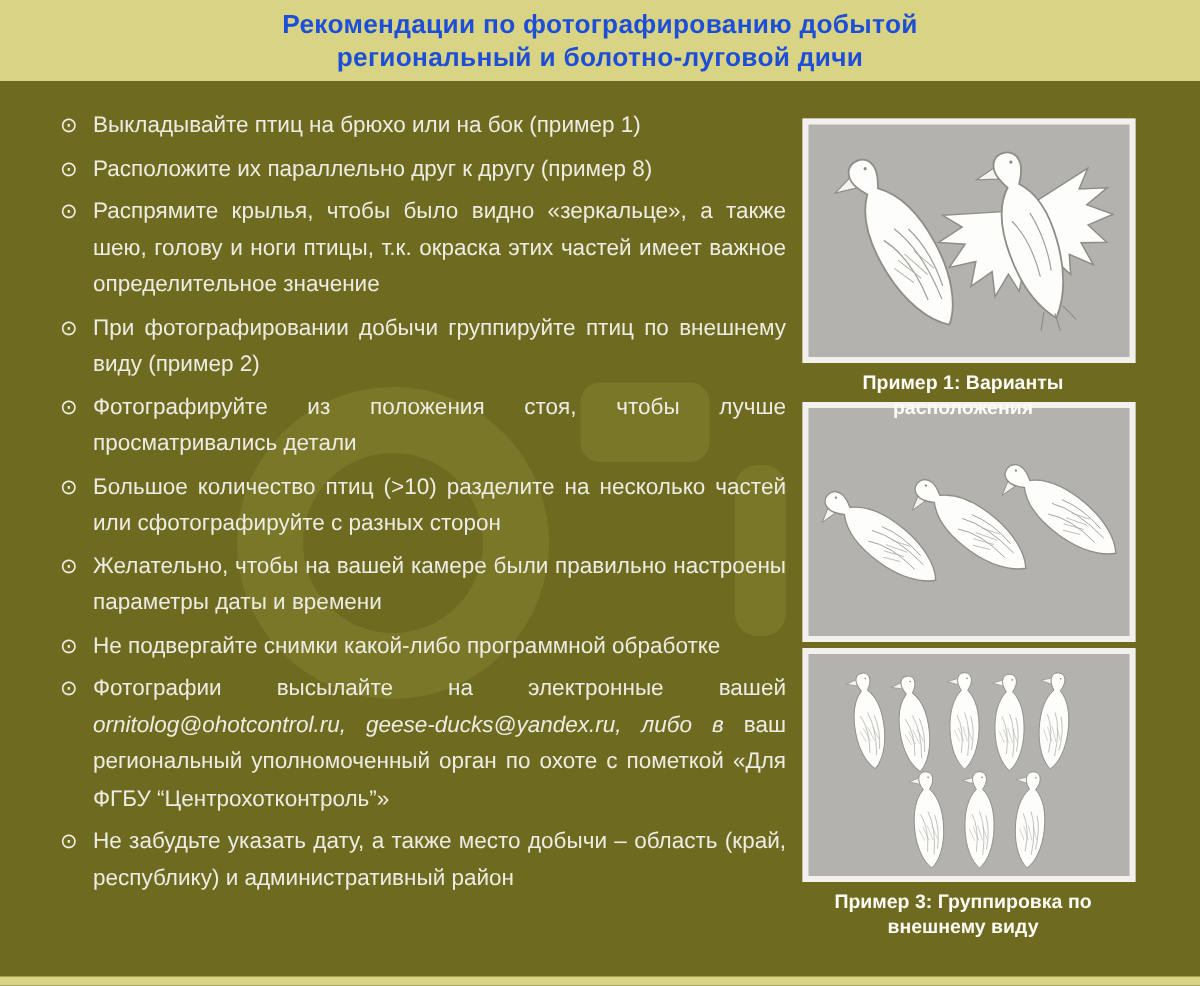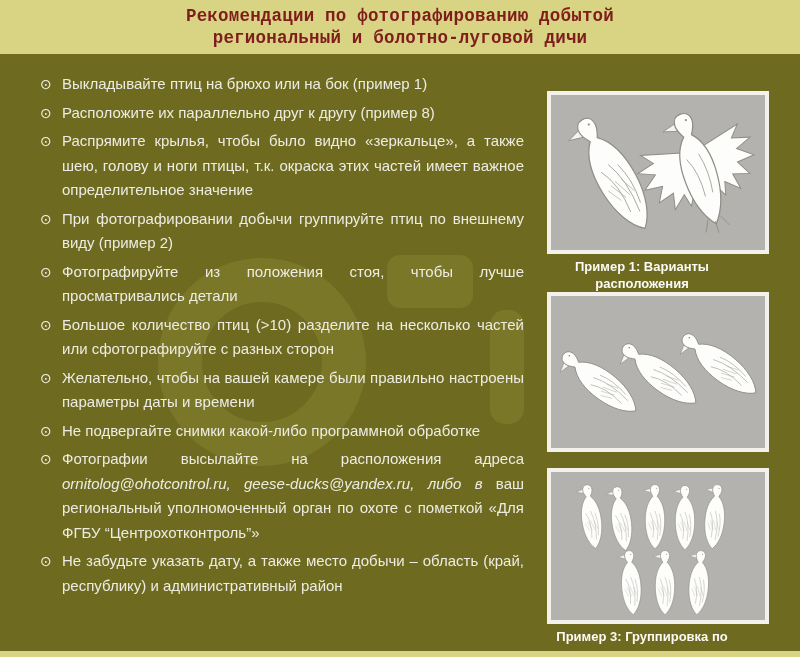--- a/index.html
+++ b/index.html
@@ -11,22 +11,22 @@
     font-family:"Liberation Sans","DejaVu Sans",sans-serif;
   }
   
   .header{
     position:absolute;left:0;top:0;width:800px;height:54px;
     background:#d9d483;
     display:flex;flex-direction:column;justify-content:center;align-items:center;
     z-index:3;
   }
   .header .line{
-    color:#7f1d1d;font-weight:bold;font-size:17.5px;line-height:22px;
-    text-align:right;letter-spacing:.2px;font-family:Liberation Mono, monospace;
+    color:#1d4ed8;font-weight:bold;font-size:17.5px;line-height:22px;
+    text-align:right;letter-spacing:.2px;
   }
   
   .bottom-strip{
     position:absolute;left:0;bottom:0;width:800px;height:6px;
     background:#d9d483;z-index:3;
   }
   
   .watermark{position:absolute;left:0;top:0;z-index:0;}
   
   .recs{
@@ -43,21 +43,21 @@
     font-family:"DejaVu Sans",sans-serif;
   }
   .recs .t{
     flex:1;text-align:justify;
   }
   .recs .t em{font-style:italic;}
   
   .figs{
     position:absolute;left:531px;top:75px;width:222px;z-index:2;
   }
-  .figs figure{margin:16px;padding:0;}
+  .figs figure{margin:4px;padding:0;}
   .imgframe{
     background:#b3b2ae;
     border:4px solid #f2f1ec;
     box-sizing:border-box;
     width:222px;
   }
   .imgframe svg{display:block;}
   .figs figcaption{
     color:#fbfaf4;font-weight:bold;font-size:13px;line-height:17px;
     text-align:center;margin:4px 0 0 0;
@@ -136,21 +136,21 @@
     <li>
       <span class="b">⊙</span>
       <span class="t">Желательно, чтобы на вашей камере были правильно настроены параметры даты и времени</span>
     </li>
     <li>
       <span class="b">⊙</span>
       <span class="t">Не подвергайте снимки какой-либо программной обработке</span>
     </li>
     <li>
       <span class="b">⊙</span>
-      <span class="t"><span>Фотографии высылайте на расположения адреса </span><em>ornitolog@ohotcontrol.ru, geese-ducks@yandex.ru, либо в</em><span> ваш региональный уполномоченный орган по охоте с пометкой «Для ФГБУ “Центрохотконтроль”»</span></span>
+      <span class="t"><span>Фотографии высылайте на электронные вашей </span><em>ornitolog@ohotcontrol.ru, geese-ducks@yandex.ru, либо в</em><span> ваш региональный уполномоченный орган по охоте с пометкой «Для ФГБУ “Центрохотконтроль”»</span></span>
     </li>
     <li>
       <span class="b">⊙</span>
       <span class="t">Не забудьте указать дату, а также место добычи – область (край, республику) и административный район</span>
     </li>
   </ul>
 
   <aside class="figs">
 
     <figure class="fig1">

